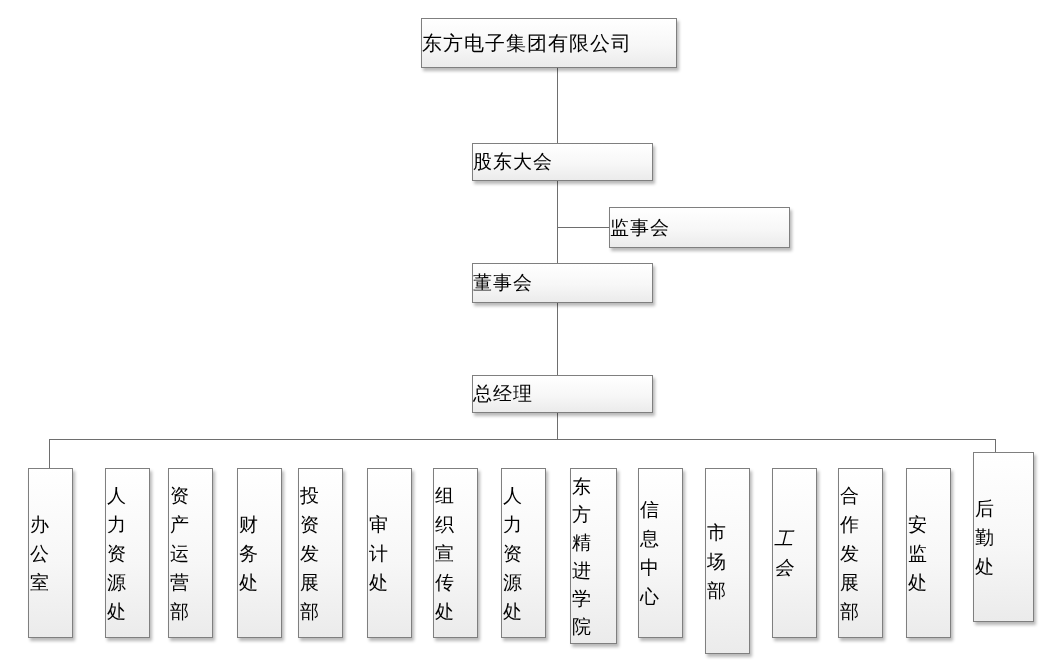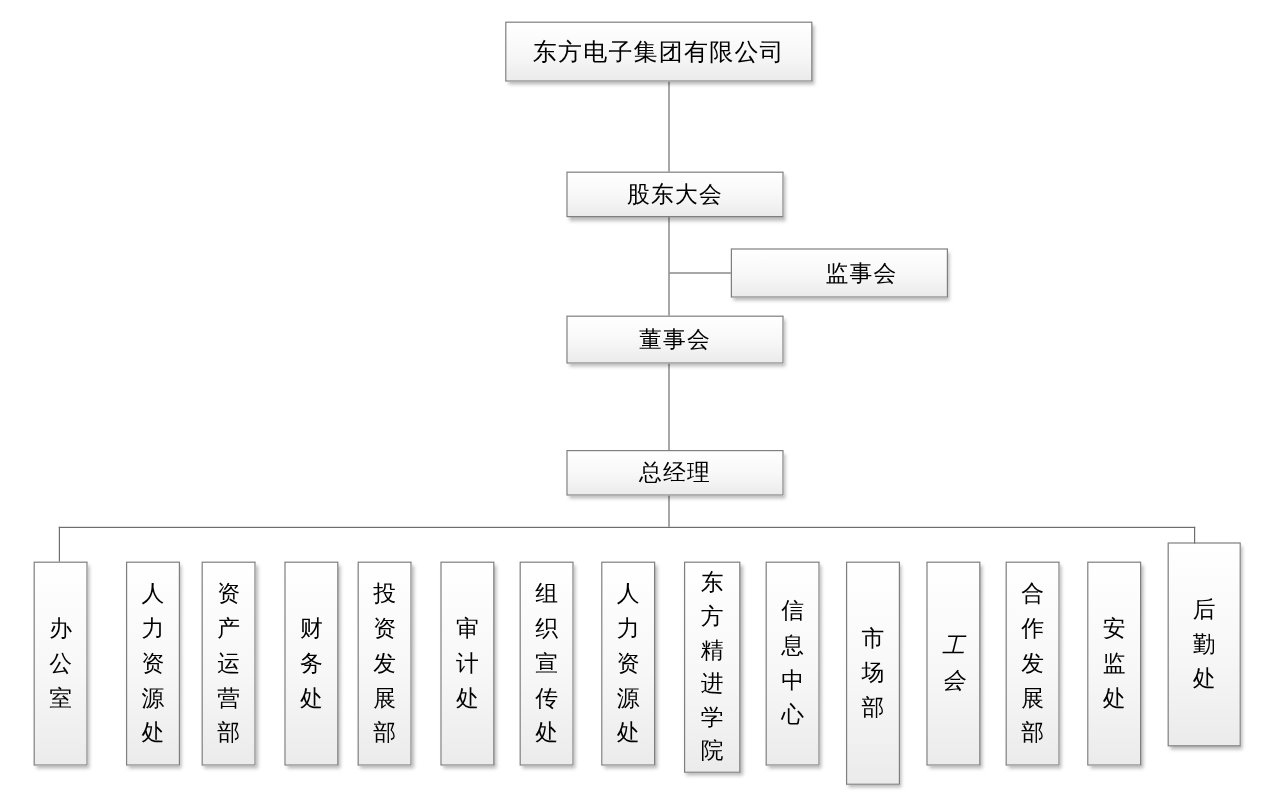--- a/index.html
+++ b/index.html
@@ -17,21 +17,21 @@
     color: #000000;
   }
   .node {
     position: absolute;
     box-sizing: border-box;
     border: 1px solid #7f7f7f;
     background: linear-gradient(180deg, #ffffff 0%, #f7f7f7 55%, #ebebeb 100%);
     box-shadow: 2px 3px 3px rgba(0,0,0,0.28);
     display: flex;
     align-items: center;
-    justify-content: center;
+    justify-content: flex-start;
     font-size: 19px;
     letter-spacing: 1px;
   }
   .node.root { font-size: 20px; }
   .dept .vtext {
     display: block;
     width: 21px;
     line-height: 29px;
     font-size: 19px;
     letter-spacing: 0;
@@ -61,21 +61,21 @@
   <div class="line v" style="left:995px; top:439px; height:29px;"></div>
 
   <div class="node root" style="left:421px; top:18px; width:256px; height:50px;">
     <span>东方电子集团有限公司</span>
   </div>
 
   <div class="node" style="left:472px; top:143px; width:181px; height:38px;">
     <span>股东大会</span>
   </div>
 
-  <div class="node" style="left:609px; top:207px; width:181px; height:41px;padding-left:37px;">
+  <div class="node" style="left:609px; top:207px; width:181px; height:41px;">
     <span>监事会</span>
   </div>
 
   <div class="node" style="left:472px; top:263px; width:181px; height:40px;">
     <span>董事会</span>
   </div>
 
   <div class="node" style="left:472px; top:375px; width:181px; height:38px;">
     <span>总经理</span>
   </div>

